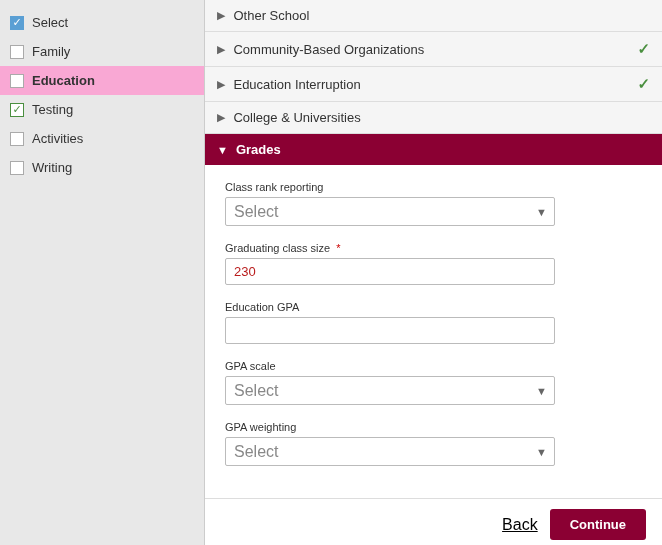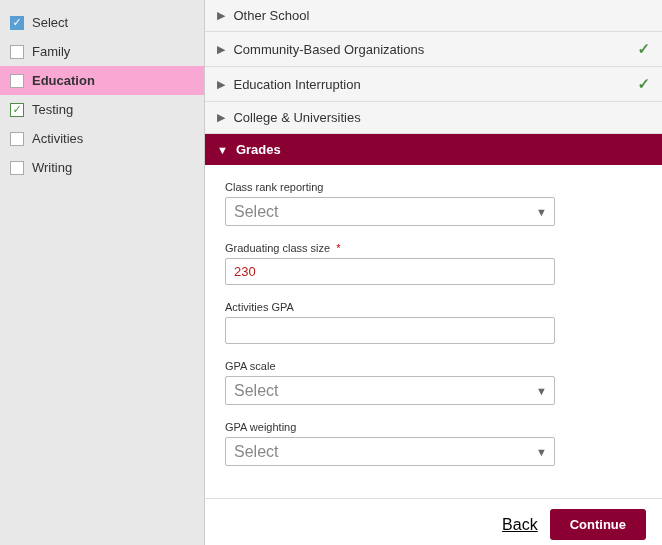--- a/index.html
+++ b/index.html
@@ -265,21 +265,21 @@
 
     <div class="form-group">
       <label class="form-label">
         <span>Graduating class size</span>
         <span class="required">*</span>
       </label>
       <input class="form-input" type="text" value="230" style="">
     </div>
 
     <div class="form-group">
-      <label class="form-label">Activities GPA</label>
+      <label class="form-label">Education GPA</label>
       <input class="form-input" type="text" value="" style="">
     </div>
 
     <div class="form-group">
       <label class="form-label">GPA scale</label>
       <div class="form-select-wrapper">
         <select class="form-select">
           <option value="" disabled="" selected="">Select</option>
         </select>
         <span class="form-select-arrow">▼</span>

